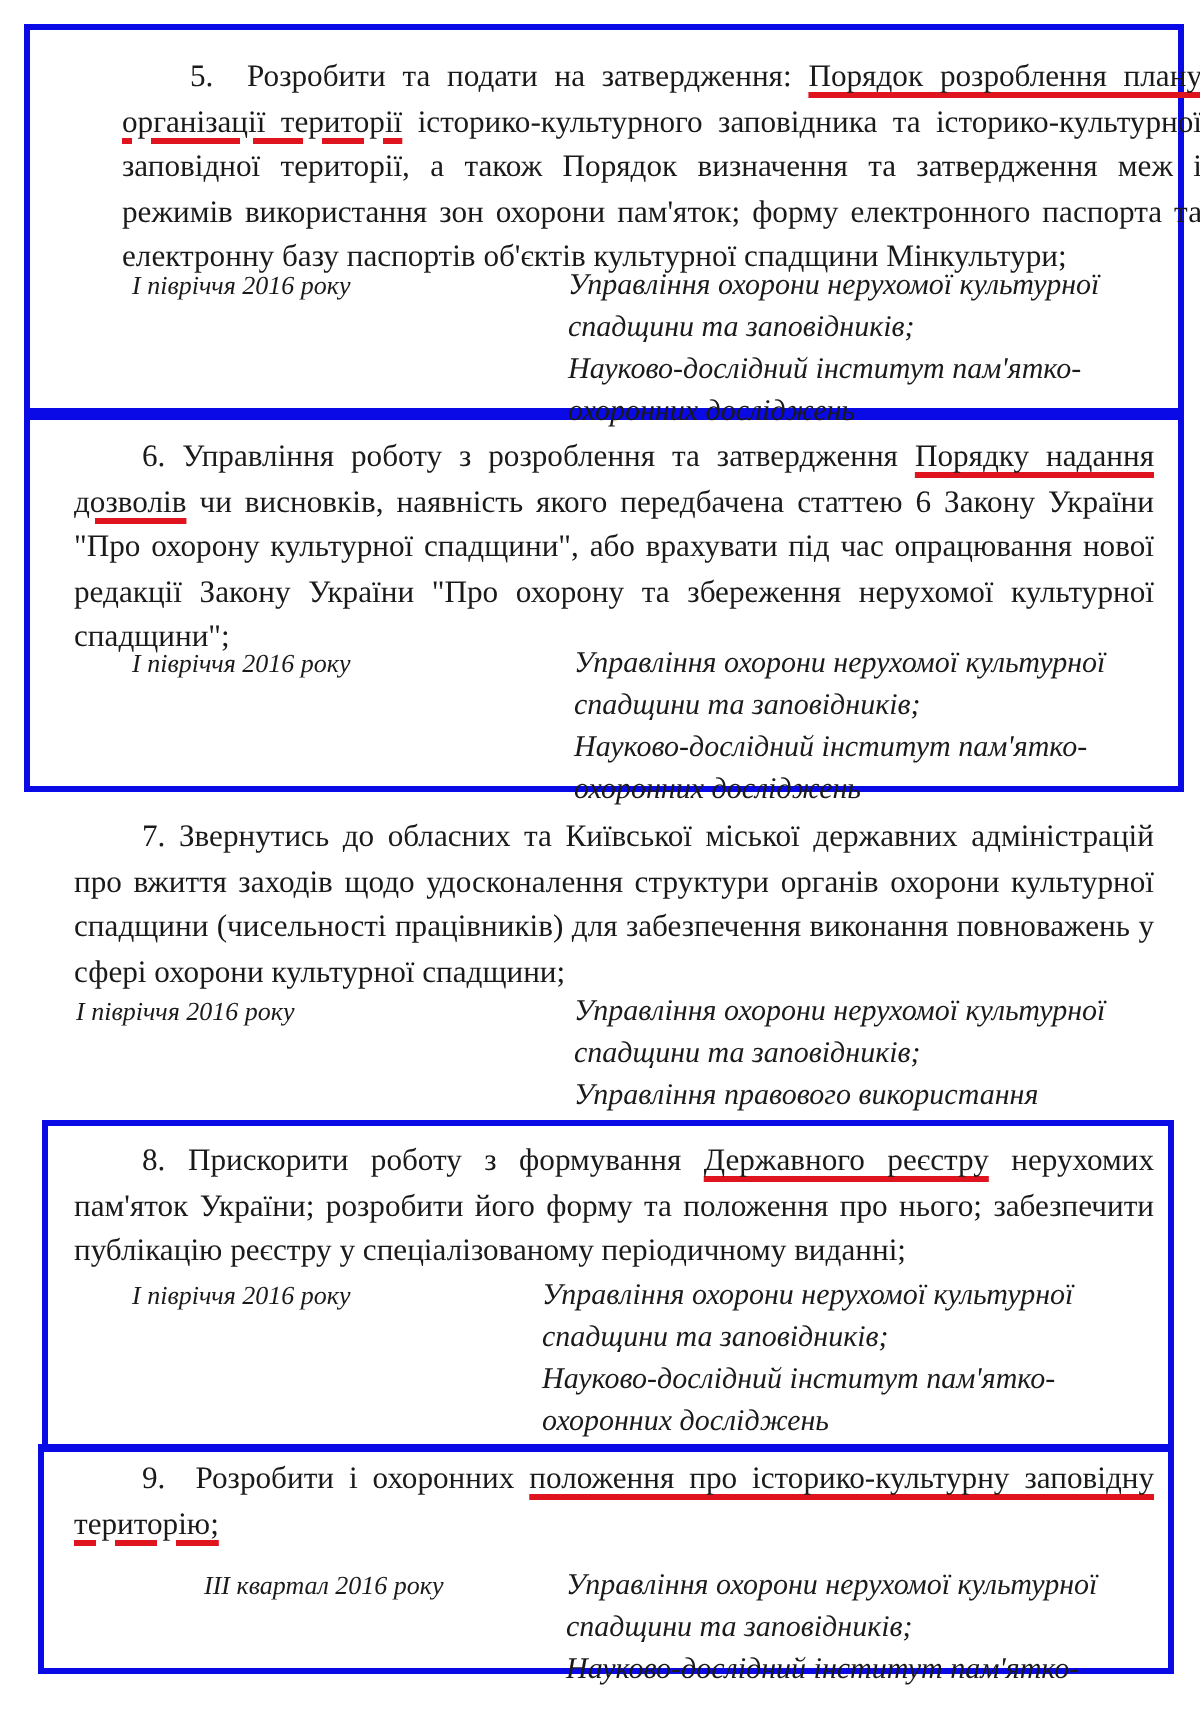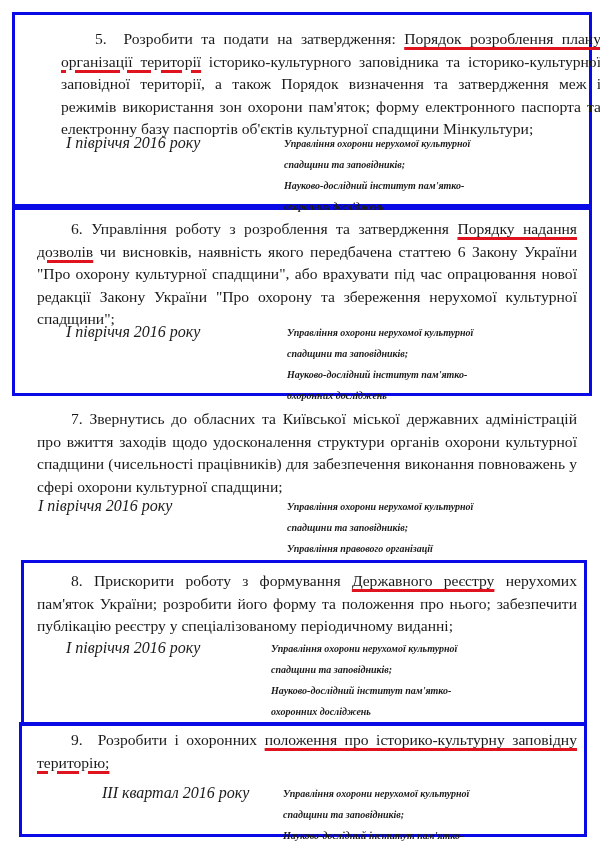--- a/index.html
+++ b/index.html
@@ -33,29 +33,28 @@
     }
     .ul-red {
       text-decoration: underline;
       text-decoration-color: #e0141e;
       text-decoration-thickness: 2.5px;
       text-underline-offset: 3px;
     }
     .term {
       position: absolute;
       font-style: italic;
-      font-size: 16px;
+      font-size: 13px;
       line-height: 20px;
     }
     .resp {
       position: absolute;
       font-style: italic;
-      font-size: 10px;
+      font-size: 15px;
       line-height: 21px;
-      font-weight: bold;
     }
     .resp div { white-space: nowrap; }
   </style>
 </head>
 <body>
 
 <div class="box" style="left:12px; top:12px; width:580px; height:198px;"></div>
 
 <div class="box" style="left:12px; top:204px; width:580px; height:192px;"></div>
 
@@ -85,21 +84,21 @@
   <div>охоронних досліджень</div>
 </div>
 
 <div class="para" style="left:37px; top:408px; width:540px;">
   <span class="indent"></span><span>7.</span> <span>Звернутись до обласних та Київської міської державних адміністрацій про вжиття заходів щодо удосконалення структури органів охорони культурної спадщини (чисельності працівників) для забезпечення виконання повноважень у сфері охорони культурної спадщини;</span>
 </div>
 <div class="term" style="left:38px; top:496px;">I півріччя 2016 року</div>
 <div class="resp" style="left:287px; top:496px;">
   <div>Управління охорони нерухомої культурної</div>
   <div>спадщини та заповідників;</div>
-  <div>Управління правового організації</div>
+  <div>Управління правового використання</div>
 </div>
 
 <div class="para" style="left:37px; top:570px; width:540px;">
   <span class="indent"></span><span>8.</span> <span>Прискорити роботу з формування </span><span class="ul-red">Державного реєстру</span><span> нерухомих пам'яток України; розробити його форму та положення про нього; забезпечити публікацію реєстру у спеціалізованому періодичному виданні;</span>
 </div>
 <div class="term" style="left:66px; top:638px;">I півріччя 2016 року</div>
 <div class="resp" style="left:271px; top:638px;">
   <div>Управління охорони нерухомої культурної</div>
   <div>спадщини та заповідників;</div>
   <div>Науково-дослідний інститут пам'ятко-</div>

